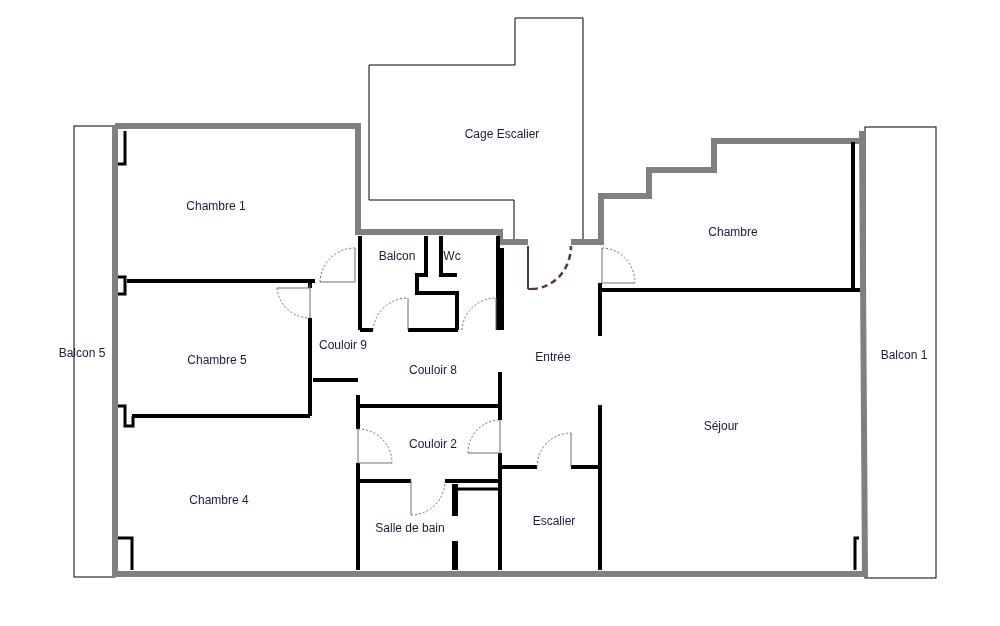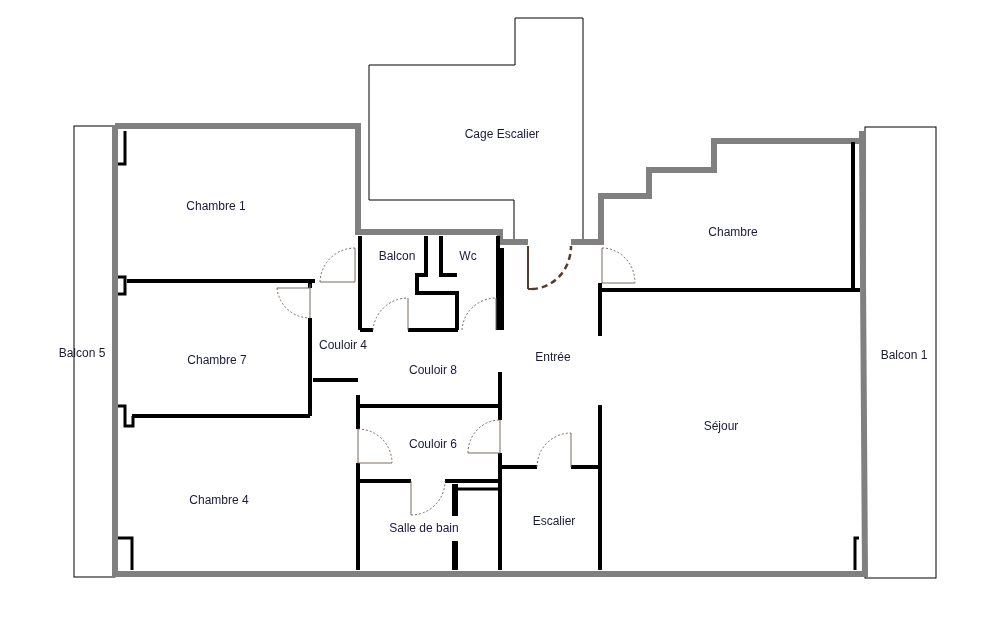--- a/index.html
+++ b/index.html
@@ -113,27 +113,27 @@
   </g>
 
   <g fill="none" stroke="#5a3a2a" stroke-width="2">
     <line x1="528" y1="246" x2="528" y2="289"></line>
     <line x1="528" y1="289" x2="532" y2="289"></line>
     <path d="M532,289 A40,43 0 0 0 571,246" stroke-dasharray="6,4" stroke-width="2.5"></path>
   </g>
 </svg>
 
 <div class="room-label" style="left:216px;top:206px">Chambre 1</div>
-<div class="room-label" style="left:217px;top:360px">Chambre 7</div>
+<div class="room-label" style="left:217px;top:360px">Chambre 5</div>
 <div class="room-label" style="left:219px;top:500px">Chambre 4</div>
 <div class="room-label" style="left:82px;top:353px">Balcon 5</div>
 <div class="room-label" style="left:904px;top:355px">Balcon 1</div>
 <div class="room-label" style="left:502px;top:134px">Cage Escalier</div>
 <div class="room-label" style="left:397px;top:256px">Balcon</div>
-<div class="room-label" style="left:468px;top:256px">Wc</div>
-<div class="room-label" style="left:343px;top:345px">Couloir 4</div>
+<div class="room-label" style="left:452px;top:256px">Wc</div>
+<div class="room-label" style="left:343px;top:345px">Couloir 9</div>
 <div class="room-label" style="left:433px;top:370px">Couloir 8</div>
-<div class="room-label" style="left:433px;top:444px">Couloir 6</div>
+<div class="room-label" style="left:433px;top:444px">Couloir 2</div>
 <div class="room-label" style="left:553px;top:357px">Entrée</div>
 <div class="room-label" style="left:733px;top:232px">Chambre</div>
 <div class="room-label" style="left:721px;top:426px">Séjour</div>
-<div class="room-label" style="left:424px;top:528px">Salle de bain</div>
+<div class="room-label" style="left:410px;top:528px">Salle de bain</div>
 <div class="room-label" style="left:554px;top:521px">Escalier</div>
 
 </body></html>

